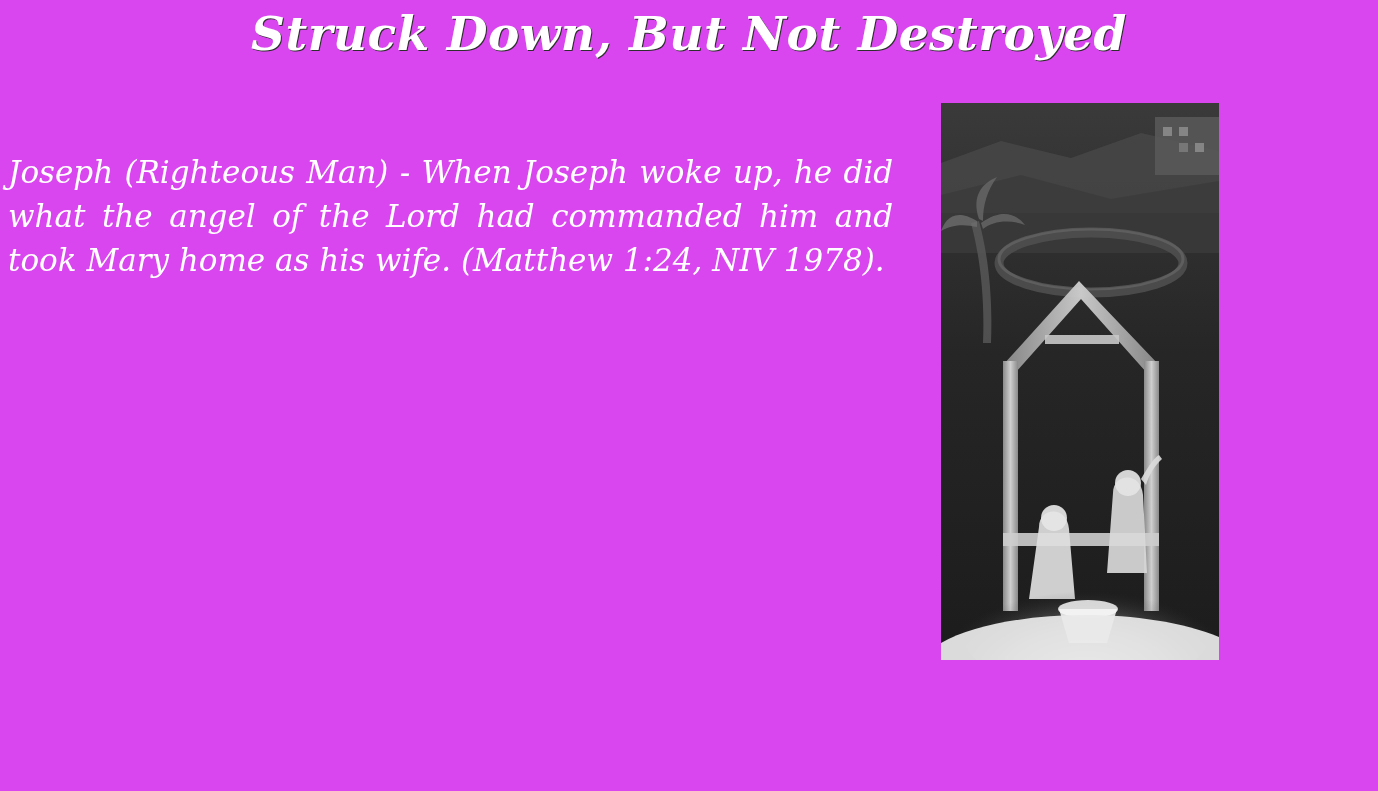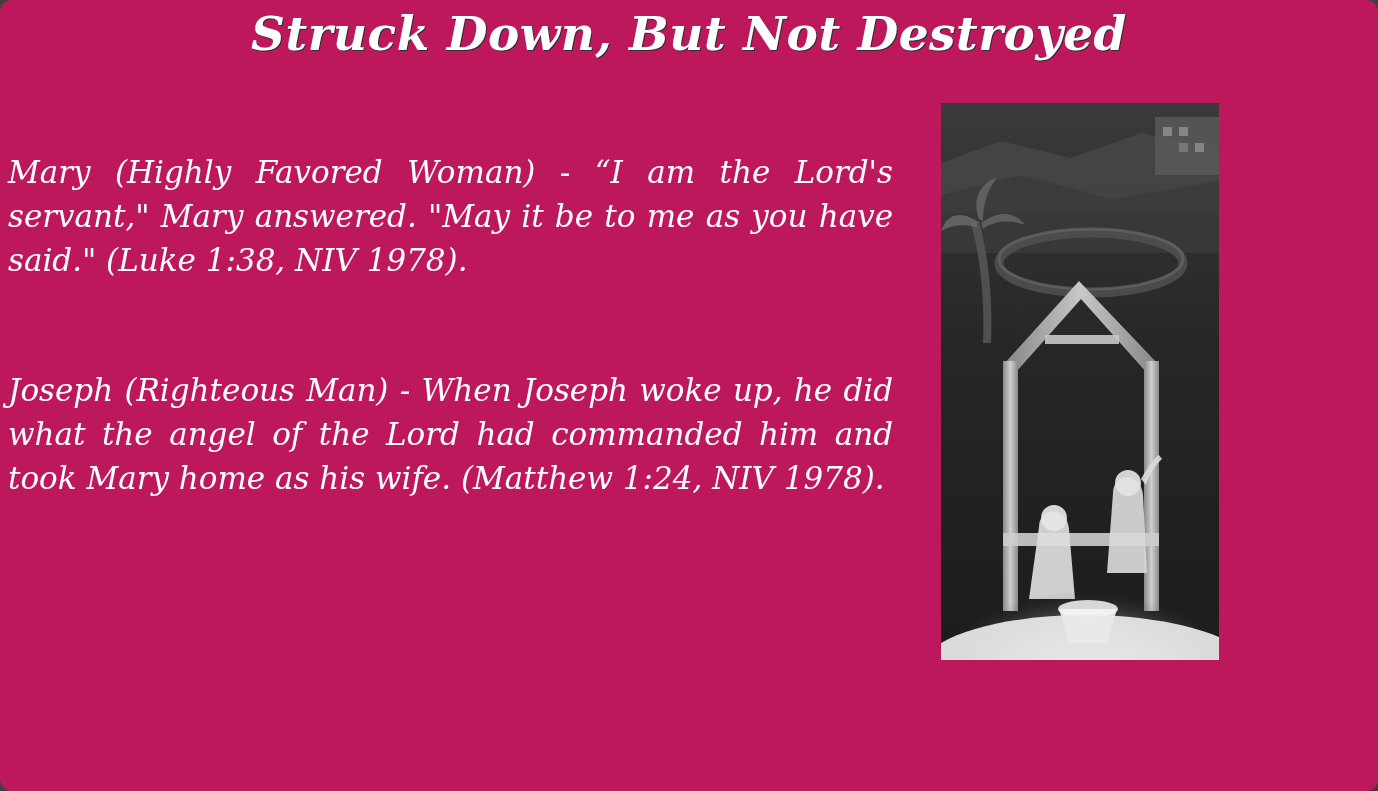--- a/index.html
+++ b/index.html
@@ -11,23 +11,22 @@
     width: 1378px;
     height: 791px;
     overflow: hidden;
     font-family: "DejaVu Serif", serif;
     color: #ffffff;
   }
   .slide {
     position: relative;
     width: 1378px;
     height: 791px;
-    background: #be185d;
+    background: #d946ef;
     box-sizing: border-box;
-    border-radius: 12px;
   }
   .slide-title {
     position: absolute;
     left: 0;
     top: 6px;
     width: 1378px;
     text-align: center;
     font-family: "DejaVu Serif", serif;
     font-style: italic;
     font-weight: bold;
@@ -84,21 +83,20 @@
   }
 </style>
 </head>
 <body>
 
 <div class="slide">
 
   <div class="slide-title">Struck Down, But Not Destroyed</div>
 
   <div class="body-col">
-    <p class="para first">Mary (Highly Favored Woman) - “I am the Lord's servant," Mary answered. "May it be to me as you have said."  (Luke 1:38, NIV 1978).</p>
     <p class="para">Joseph (Righteous Man) - When Joseph woke up, he did what the angel of the Lord had commanded him and took Mary home as his wife. (Matthew 1:24, NIV 1978).</p>
   </div>
 
   <div class="image-box">
     <svg class="nativity" viewBox="0 0 278 557" preserveAspectRatio="none">
       <defs>
         <linearGradient id="skyGrad" x1="0" y1="0" x2="0" y2="1">
           <stop offset="0%" stop-color="#3a3a3a"></stop>
           <stop offset="45%" stop-color="#262626"></stop>
           <stop offset="100%" stop-color="#1c1c1c"></stop>

